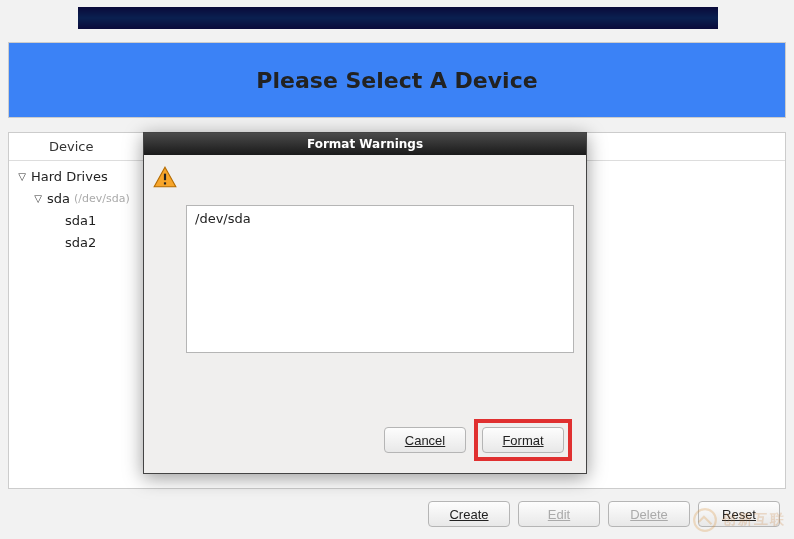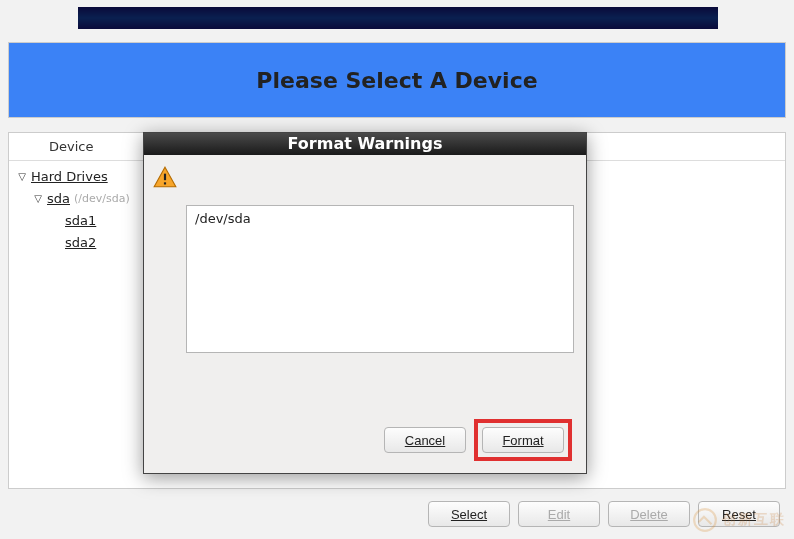--- a/index.html
+++ b/index.html
@@ -72,21 +72,21 @@
       align-items: center;
       height: 22px;
     }
     .tree-arrow {
       display: inline-block;
       width: 14px;
       text-align: center;
       color: #333;
       font-size: 10px;
     }
-    .tree-label { padding-left: 2px; text-decoration: underline; }
+    .tree-label { padding-left: 2px; }
     .tree-sub { color: #aaa; font-size: 11px; margin-left: 4px; }
     .indent1 { padding-left: 16px; }
     .indent2 { padding-left: 48px; }
     .bottom-buttons {
       position: absolute;
       bottom: 12px;
       right: 14px;
       display: flex;
       gap: 8px;
     }
@@ -112,21 +112,21 @@
       height: 342px;
       background: #f0efee;
       border: 1px solid #444;
       box-shadow: 0 4px 18px rgba(0,0,0,0.4);
     }
     .dialog-title {
       height: 22px;
       background: linear-gradient(#4a4a4a, #1a1a1a);
       color: #fff;
       font-weight: bold;
-      font-size: 16px;
+      font-size: 12px;
       text-align: center;
       line-height: 22px;
     }
     .dialog-body {
       padding: 10px 12px 10px 8px;
       display: flex;
       gap: 8px;
     }
     .warn-icon-wrap {
       width: 28px;
@@ -202,21 +202,21 @@
     <div class="tree-row indent2">
       <span class="tree-label">sda1</span>
     </div>
     <div class="tree-row indent2">
       <span class="tree-label">sda2</span>
     </div>
   </div>
 </div>
 
 <div class="bottom-buttons">
-  <button class="btn">Select</button>
+  <button class="btn">Create</button>
   <button class="btn" disabled="">Edit</button>
   <button class="btn" disabled="">Delete</button>
   <button class="btn">Reset</button>
 </div>
 
 <div class="dialog">
   <div class="dialog-title">Format Warnings</div>
   <div class="dialog-body">
     <div class="warn-icon-wrap">
       <svg width="26" height="26" viewBox="0 0 24 24">

